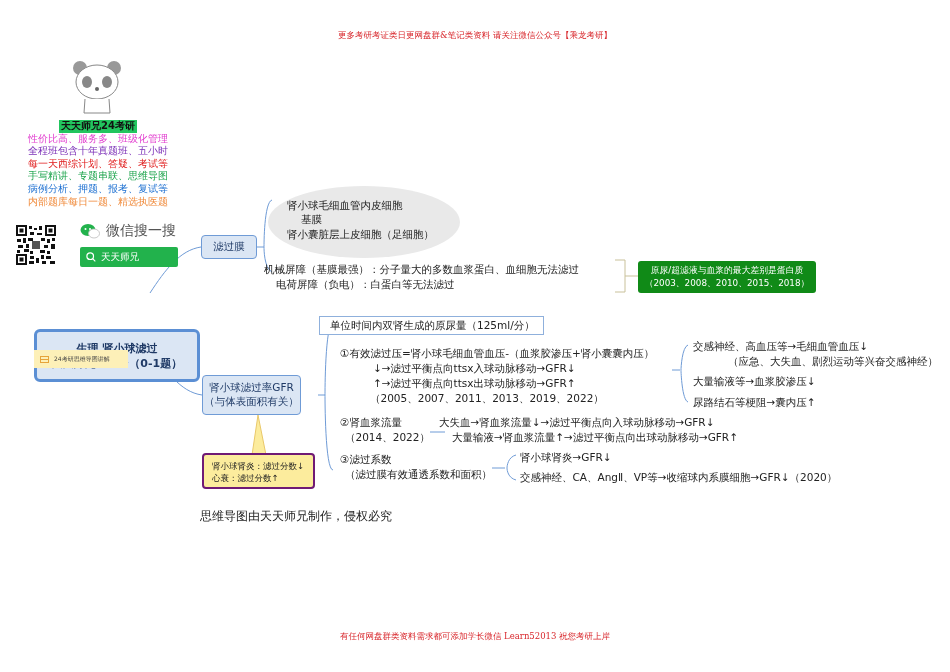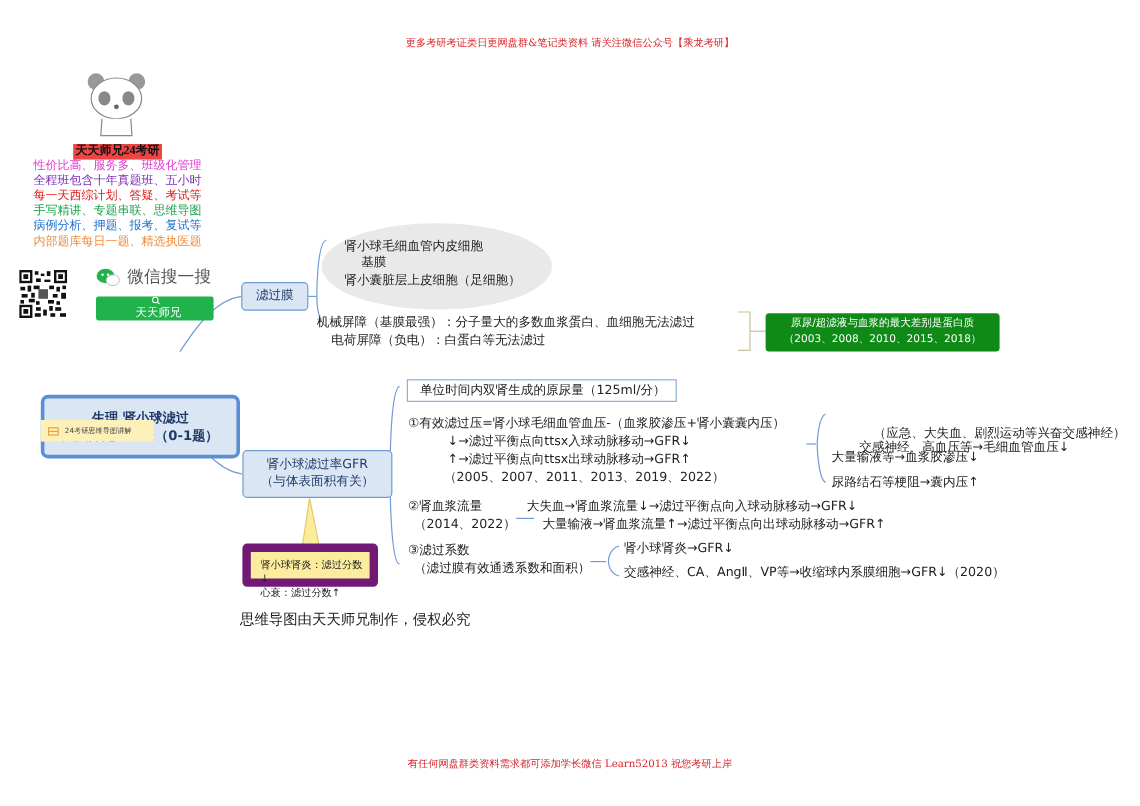--- a/index.html
+++ b/index.html
@@ -8,53 +8,53 @@
     font-family: "DejaVu Sans", "Liberation Sans", sans-serif; color: #222;
   }
   .abs { position: absolute; }
   .serif { font-family: "DejaVu Serif", "Liberation Serif", serif; }
   .top-banner { left: 0; width: 950px; top: 30px; text-align: center; font-size: 8.5px; color: #d8262b; }
   .bottom-banner { left: 0; width: 950px; top: 631px; text-align: center; font-size: 8.5px; color: #d8262b; }
 
   
   .panda { left: 66px; top: 58px; width: 62px; height: 60px; }
   .promo { left: 18px; top: 120px; width: 160px; font-size: 10px; line-height: 12.6px; text-align: center; font-weight: 500; }
-  .promo .ttl { background: #ef4444; color: #111; font-weight: bold; padding: 0 2px; display: inline-block; font-family: Liberation Serif, serif; }
+  .promo .ttl { background: #22c55e; color: #111; font-weight: bold; padding: 0 2px; display: inline-block; }
   .promo .l1 { color: #e23ccf; }
   .promo .l2 { color: #7b2fb7; }
   .promo .l3 { color: #e01a1a; }
   .promo .l4 { color: #1aa34a; }
   .promo .l5 { color: #1c6fd1; }
   .promo .l6 { color: #f08a3a; }
 
   .qr { left: 16px; top: 225px; width: 40px; height: 40px; }
   .wx-row { left: 80px; top: 221px; height: 20px; display: flex; align-items: center; }
   .wx-text { font-size: 14px; color: #555; margin-left: 6px; }
-  .wx-search { left: 80px; top: 247px; width: 98px; height: 20px; background: #22b24c; border-radius: 2px; color: #fff; font-size: 9.5px; display: flex; align-items: center; padding-left: 6px; box-sizing: border-box; flex-direction: column; }
+  .wx-search { left: 80px; top: 247px; width: 98px; height: 20px; background: #22b24c; border-radius: 2px; color: #fff; font-size: 9.5px; display: flex; align-items: center; padding-left: 6px; box-sizing: border-box; }
   .wx-search svg { margin-right: 5px; }
 
   
   .root { left: 34px; top: 293px; width: 166px; height: 53px; border: 3px solid #5b8fd4; border-radius: 6px; background: #dbe6f4; box-sizing: border-box;
           text-align: center; font-size: 11px; font-weight: bold; color: #1f3a66; line-height: 15px; padding-top: 9px; margin-top: 36px; }
   .root-note { left: 34px; top: 350px; width: 94px; height: 18px; background: #fdf0b8; font-size: 6px; color: #444; display: flex; align-items: center; padding-left: 6px; box-sizing: border-box; }
   .root-note .ni { width: 9px; height: 7px; border: 1px solid #e6a43b; box-sizing: border-box; margin-right: 5px; position: relative; }
   .root-note .ni:after { content: ""; position: absolute; left: 0; right: 0; top: 2px; border-top: 1px solid #e6a43b; }
 
   .node { border: 1.5px solid #6f9bd6; background: #dbe6f4; border-radius: 4px; box-sizing: border-box; text-align: center; color: #1f3a66; font-size: 10.5px; }
   .n-filter { left: 201px; top: 235px; width: 56px; height: 24px; line-height: 21px; }
-  .n-gfr { left: 202px; top: 375px; width: 125px; height: 40px; line-height: 14px; padding-top: 4px; }
+  .n-gfr { left: 202px; top: 375px; width: 99px; height: 40px; line-height: 14px; padding-top: 4px; }
 
   .ellipse { left: 268px; top: 186px; width: 192px; height: 72px; background: #e9e9e9; border-radius: 50%; }
   .txt { font-size: 10.5px; line-height: 14px; color: #222; white-space: nowrap; }
 
-  .green-box { left: 638px; top: 261px; width: 195px; height: 32px; background: #108a17; border-radius: 3px; color: #fff; font-size: 8.8px; text-align: center; line-height: 13px; padding-top: 3px; box-sizing: border-box; }
-
-  .unit-box { left: 339px; top: 316px; width: 225px; height: 19px; border: 1px solid #8fb0dc; background: #fff; box-sizing: border-box; font-size: 10.5px; line-height: 17px; padding-left: 10px; }
-
-  .callout { left: 202px; top: 453px; width: 113px; height: 36px; background: #fcec9d; border: 7px solid #701a75; border-radius: 4px; box-sizing: border-box; font-size: 8.5px; line-height: 12px; padding: 5px 0 0 8px; color: #222; }
+  .green-box { left: 638px; top: 261px; width: 178px; height: 32px; background: #108a17; border-radius: 3px; color: #fff; font-size: 8.8px; text-align: center; line-height: 13px; padding-top: 3px; box-sizing: border-box; }
+
+  .unit-box { left: 319px; top: 316px; width: 225px; height: 19px; border: 1px solid #8fb0dc; background: #fff; box-sizing: border-box; font-size: 10.5px; line-height: 17px; padding-left: 10px; }
+
+  .callout { left: 202px; top: 453px; width: 113px; height: 36px; background: #fcec9d; border: 2px solid #701a75; border-radius: 4px; box-sizing: border-box; font-size: 8.5px; line-height: 12px; padding: 5px 0 0 8px; color: #222; }
   .credit { left: 200px; top: 508px; font-size: 12px; color: #222; }
 
   svg.lines { position: absolute; left: 0; top: 0; }
 </style>
 </head>
 <body>
 
 <svg class="lines" width="950" height="672">
   <g fill="none" stroke="#6f9bd6" stroke-width="1">
 
@@ -191,21 +191,21 @@
   <div>肾小球滤过率GFR</div>
   <div>（与体表面积有关）</div>
 </div>
 <div class="abs unit-box">单位时间内双肾生成的原尿量（125ml/分）</div>
 
 <div class="abs txt" style="left:340px; top:346px;">①有效滤过压=肾小球毛细血管血压-（血浆胶渗压+肾小囊囊内压）</div>
 <div class="abs txt" style="left:373px; top:361px;">↓→滤过平衡点向ttsx入球动脉移动→GFR↓</div>
 <div class="abs txt" style="left:373px; top:376px;">↑→滤过平衡点向ttsx出球动脉移动→GFR↑</div>
 <div class="abs txt" style="left:370px; top:391px;">（2005、2007、2011、2013、2019、2022）</div>
 
-<div class="abs txt" style="left:716px; top:339px;margin-top:27px;">交感神经、高血压等→毛细血管血压↓</div>
+<div class="abs txt" style="left:693px; top:339px;">交感神经、高血压等→毛细血管血压↓</div>
 <div class="abs txt" style="left:698px; top:354px;margin-left:30px;">（应急、大失血、剧烈运动等兴奋交感神经）</div>
 <div class="abs txt" style="left:693px; top:374px;">大量输液等→血浆胶渗压↓</div>
 <div class="abs txt" style="left:693px; top:395px;">尿路结石等梗阻→囊内压↑</div>
 
 <div class="abs txt" style="left:340px; top:415px;">②肾血浆流量</div>
 <div class="abs txt" style="left:345px; top:430px;">（2014、2022）</div>
 <div class="abs txt" style="left:439px; top:415px;">大失血→肾血浆流量↓→滤过平衡点向入球动脉移动→GFR↓</div>
 <div class="abs txt" style="left:452px; top:430px;">大量输液→肾血浆流量↑→滤过平衡点向出球动脉移动→GFR↑</div>
 
 <div class="abs txt" style="left:340px; top:452px;">③滤过系数</div>

